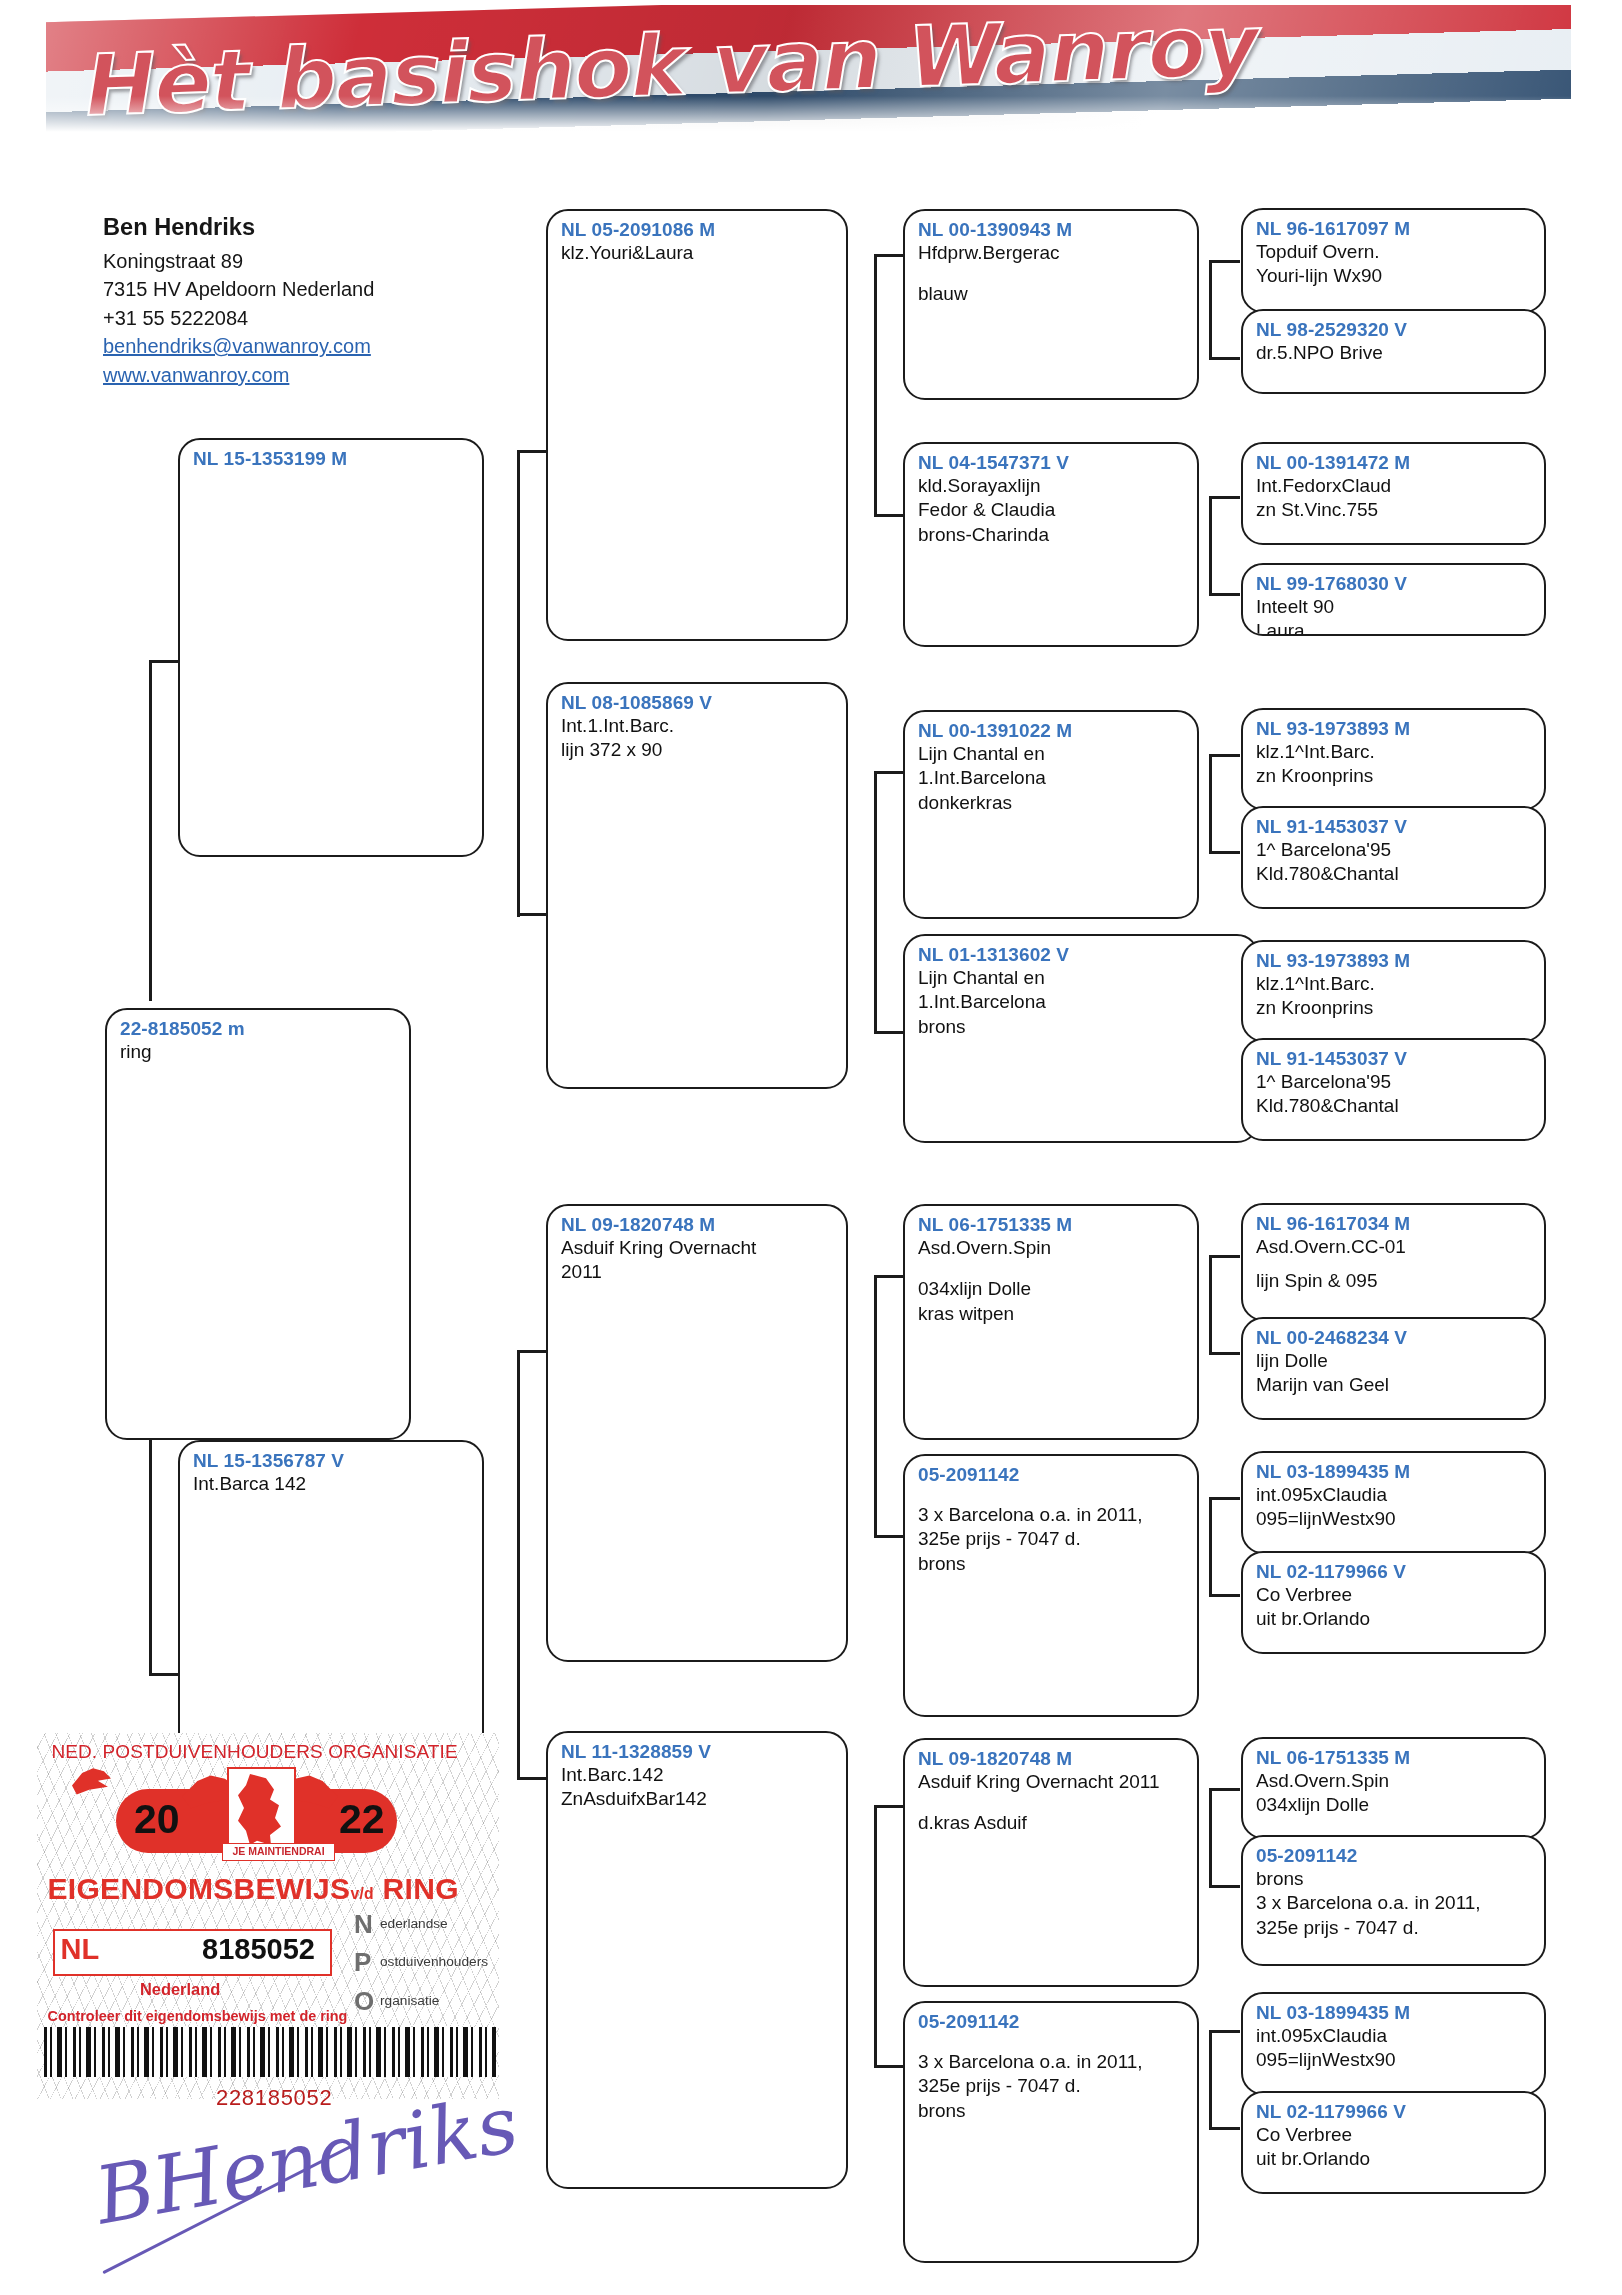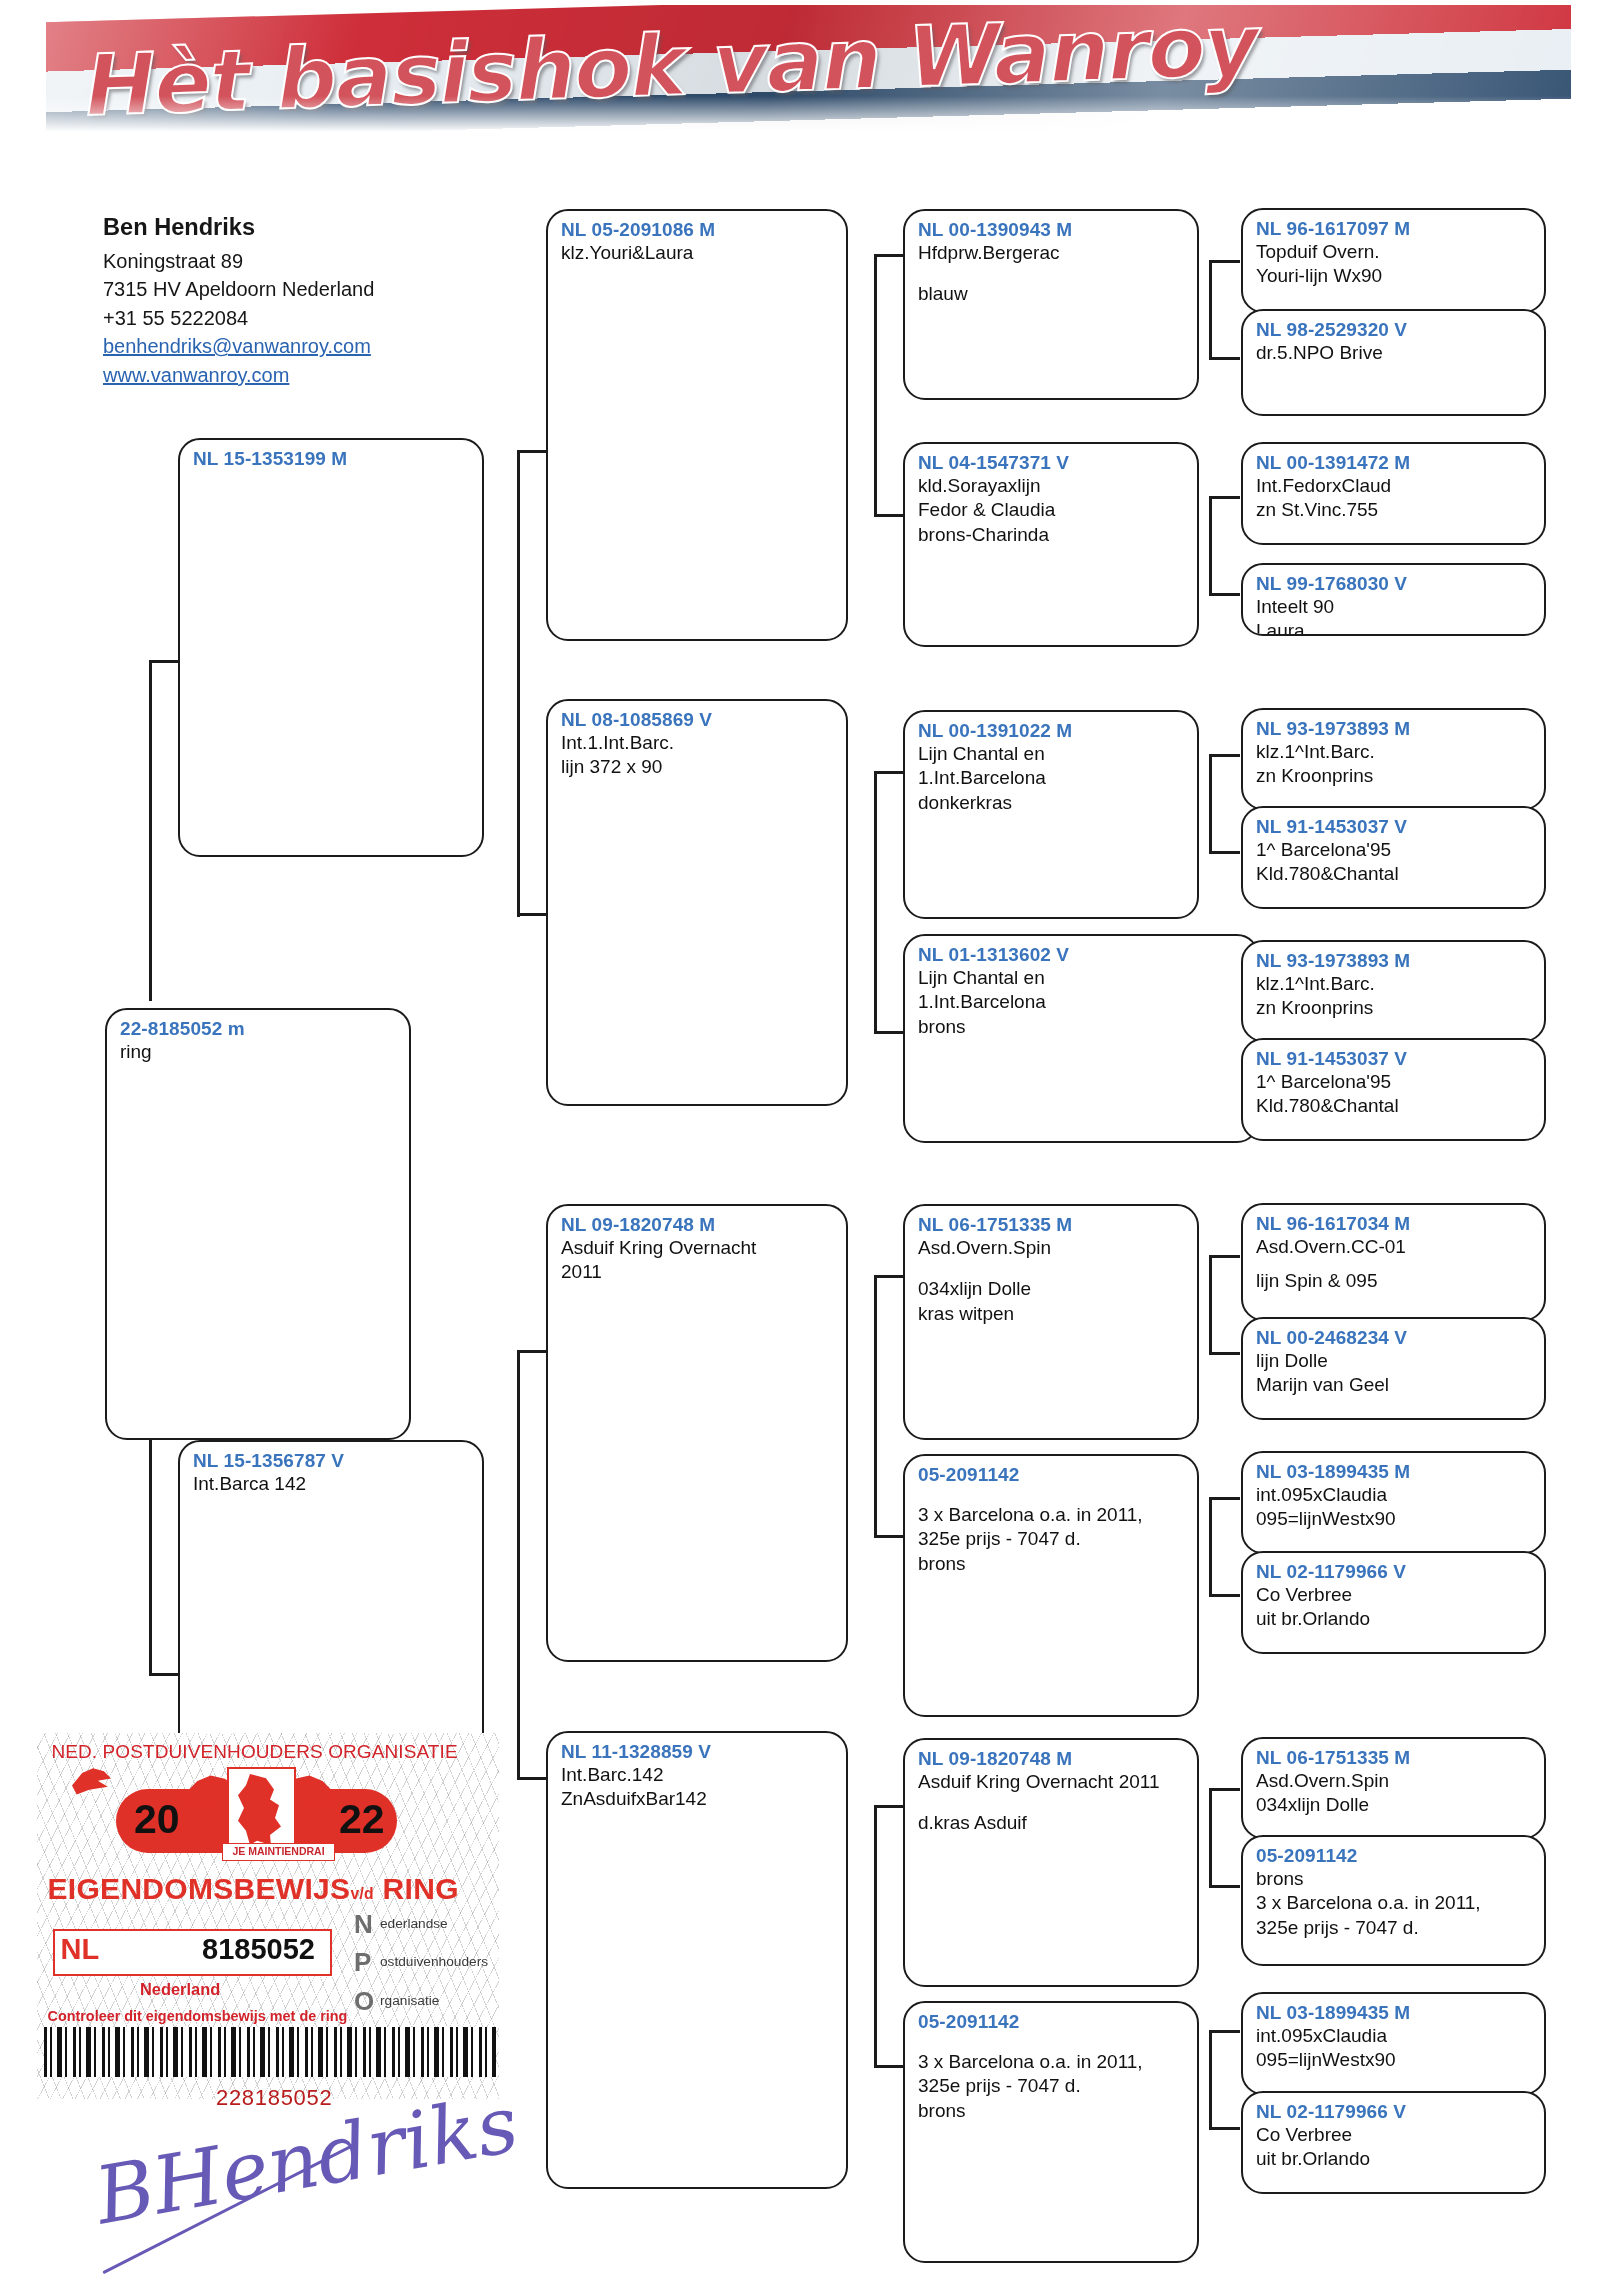--- a/index.html
+++ b/index.html
@@ -188,21 +188,21 @@
   <div class="bx" style="left:178px;top:1440px;width:306px;height:432px;">
     <div class="id">NL 15-1356787 V</div>
     <div class="ln">Int.Barca 142</div>
   </div>
 
   <div class="bx" style="left:546px;top:209px;width:302px;height:432px;">
     <div class="id">NL 05-2091086 M</div>
     <div class="ln">klz.Youri&amp;Laura</div>
   </div>
 
-  <div class="bx" style="left:546px;top:699px;width:302px;height:407px;">
+  <div class="bx" style="left:546px;top:682px;width:302px;height:407px;">
     <div class="id">NL 08-1085869 V</div>
     <div class="ln">Int.1.Int.Barc.</div>
     <div class="ln">lijn 372 x 90</div>
   </div>
 
   <div class="bx" style="left:546px;top:1204px;width:302px;height:458px;">
     <div class="id">NL 09-1820748 M</div>
     <div class="ln">Asduif Kring Overnacht</div>
     <div class="ln">2011</div>
   </div>
@@ -270,21 +270,21 @@
     <div class="ln">3 x Barcelona o.a. in 2011,</div>
     <div class="ln">325e prijs - 7047 d.</div>
     <div class="ln">brons</div>
   </div>
 
   <div class="bx" style="left:1241px;top:208px;width:305px;height:105px;">
     <div class="id">NL 96-1617097 M</div>
     <div class="ln">Topduif Overn.</div>
     <div class="ln">Youri-lijn Wx90</div>
   </div>
-  <div class="bx" style="left:1241px;top:309px;width:305px;height:107px;">
+  <div class="bx" style="left:1241px;top:309px;width:305px;height:85px;">
     <div class="id">NL 98-2529320 V</div>
     <div class="ln">dr.5.NPO Brive</div>
   </div>
   <div class="bx" style="left:1241px;top:442px;width:305px;height:103px;">
     <div class="id">NL 00-1391472 M</div>
     <div class="ln">Int.FedorxClaud</div>
     <div class="ln">zn St.Vinc.755</div>
   </div>
   <div class="bx" style="left:1241px;top:543px;width:305px;height:73px;margin-top:20px;">
     <div class="id">NL 99-1768030 V</div>

